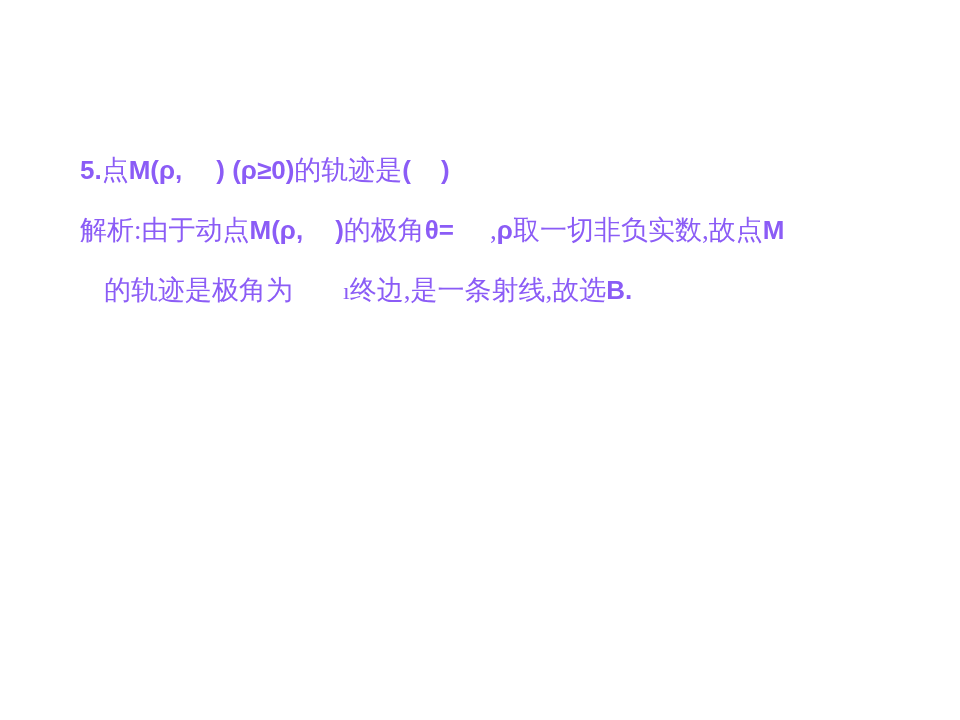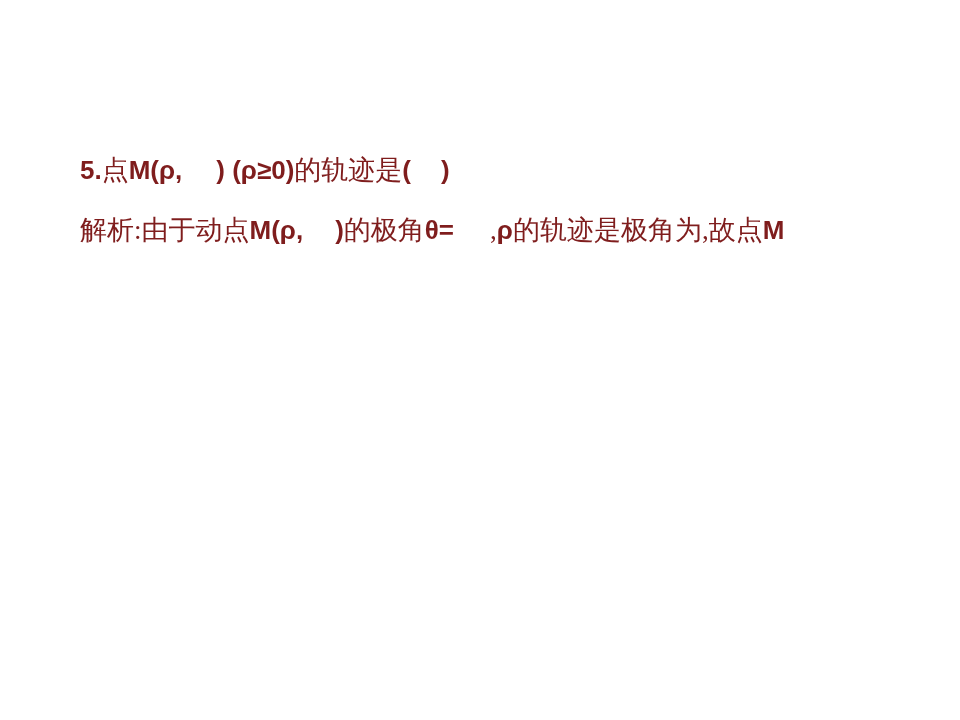--- a/index.html
+++ b/index.html
@@ -27,21 +27,21 @@
     position: absolute;
     left: 80px;
     top: 140px;
     width: 880px;
   }
 
   .text-line {
     font-family: "Liberation Serif", "DejaVu Serif", serif;
     font-size: 27px;
     line-height: 60px;
-    color: #7f1d1d;
+    color: #8b5cf6;
     white-space: nowrap;
     letter-spacing: 0px;
   }
 
   .text-line.indented {
     padding-left: 24px;
   }
 
   
   .bold-sans {
@@ -85,18 +85,21 @@
 
   <div class="content-block">
 
     <div class="text-line">
       <span class="bold-sans">5.</span><span class="han">点</span><span class="bold-sans">M(ρ,</span><span class="formula-gap g1"></span><span class="bold-sans">) (ρ≥0)</span><span class="han">的轨迹是</span><span class="bold-sans">(</span><span class="blank-answer"></span><span class="bold-sans">)</span>
     </div>
 
 
 
     <div class="text-line">
-      <span class="han">解析:</span><span class="han">由于动点</span><span class="bold-sans">M(ρ,</span><span class="formula-gap g2"></span><span class="bold-sans">)</span><span class="han">的极角</span><span class="bold-sans">θ=</span><span class="formula-gap g3"></span><span class="han">,</span><span class="bold-sans">ρ</span><span class="han">的轨迹是极角为,故点</span><span class="bold-sans">M</span>
+      <span class="han">解析:</span><span class="han">由于动点</span><span class="bold-sans">M(ρ,</span><span class="formula-gap g2"></span><span class="bold-sans">)</span><span class="han">的极角</span><span class="bold-sans">θ=</span><span class="formula-gap g3"></span><span class="han">,</span><span class="bold-sans">ρ</span><span class="han">取一切非负实数,故点</span><span class="bold-sans">M</span>
     </div>
 
+    <div class="text-line indented">
+      <span class="han">的轨迹是极角为</span><span class="formula-gap g4"></span><span class="glyph-fragment">ı</span><span class="han">终边,是一条射线,故选</span><span class="bold-sans">B</span><span class="bold-sans">.</span>
+    </div>
 
   </div>
 </div>
 
 </body></html>

